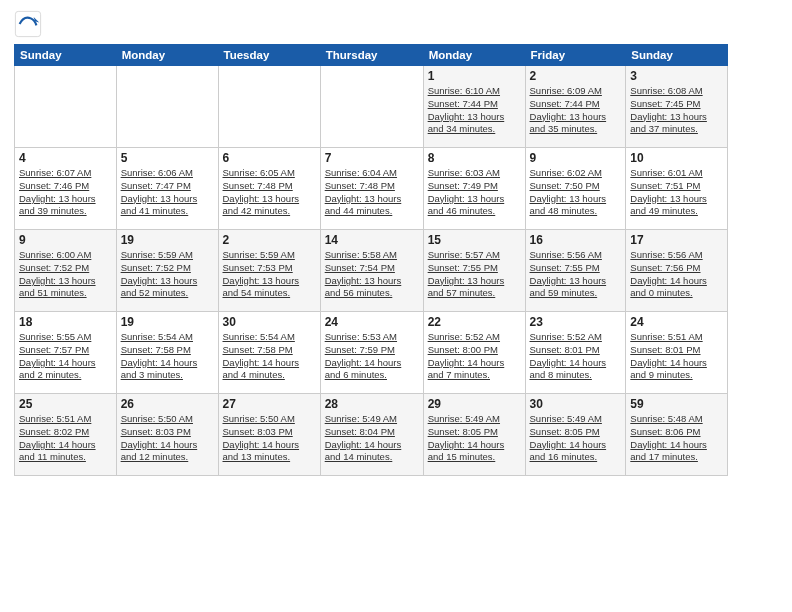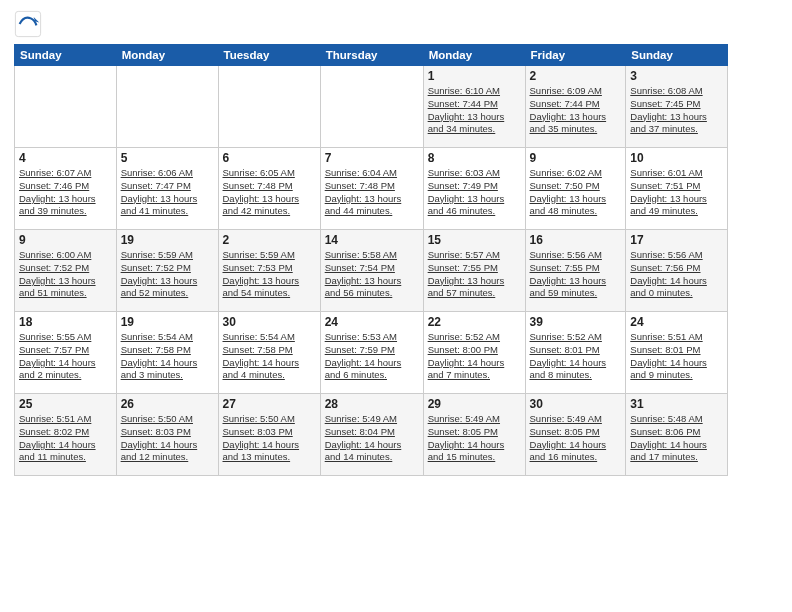--- a/index.html
+++ b/index.html
@@ -233,21 +233,21 @@
           </td>
           <td>
             <span class="day-num">24</span>
             <div class="day-info">Sunrise: 5:53 AM<br>Sunset: 7:59 PM<br>Daylight: 14 hours<br>and 6 minutes.</div>
           </td>
           <td>
             <span class="day-num">22</span>
             <div class="day-info">Sunrise: 5:52 AM<br>Sunset: 8:00 PM<br>Daylight: 14 hours<br>and 7 minutes.</div>
           </td>
           <td>
-            <span class="day-num">39</span>
+            <span class="day-num">23</span>
             <div class="day-info">Sunrise: 5:52 AM<br>Sunset: 8:01 PM<br>Daylight: 14 hours<br>and 8 minutes.</div>
           </td>
           <td>
             <span class="day-num">24</span>
             <div class="day-info">Sunrise: 5:51 AM<br>Sunset: 8:01 PM<br>Daylight: 14 hours<br>and 9 minutes.</div>
           </td>
         </tr>
         <tr>
           <td>
             <span class="day-num">25</span>
@@ -267,19 +267,19 @@
           </td>
           <td>
             <span class="day-num">29</span>
             <div class="day-info">Sunrise: 5:49 AM<br>Sunset: 8:05 PM<br>Daylight: 14 hours<br>and 15 minutes.</div>
           </td>
           <td>
             <span class="day-num">30</span>
             <div class="day-info">Sunrise: 5:49 AM<br>Sunset: 8:05 PM<br>Daylight: 14 hours<br>and 16 minutes.</div>
           </td>
           <td>
-            <span class="day-num">31</span>
+            <span class="day-num">59</span>
             <div class="day-info">Sunrise: 5:48 AM<br>Sunset: 8:06 PM<br>Daylight: 14 hours<br>and 17 minutes.</div>
           </td>
         </tr>
       </tbody>
   </table>
 </div>
 
 </body></html>

